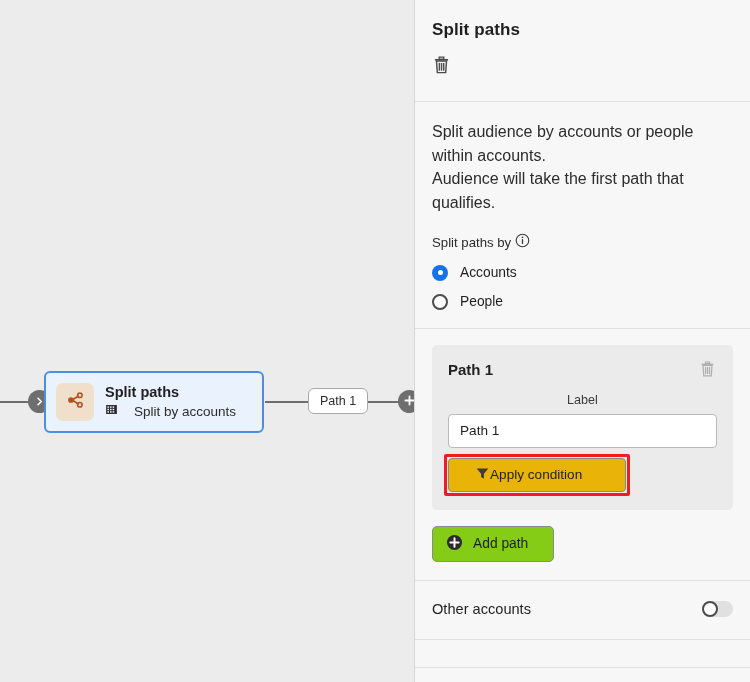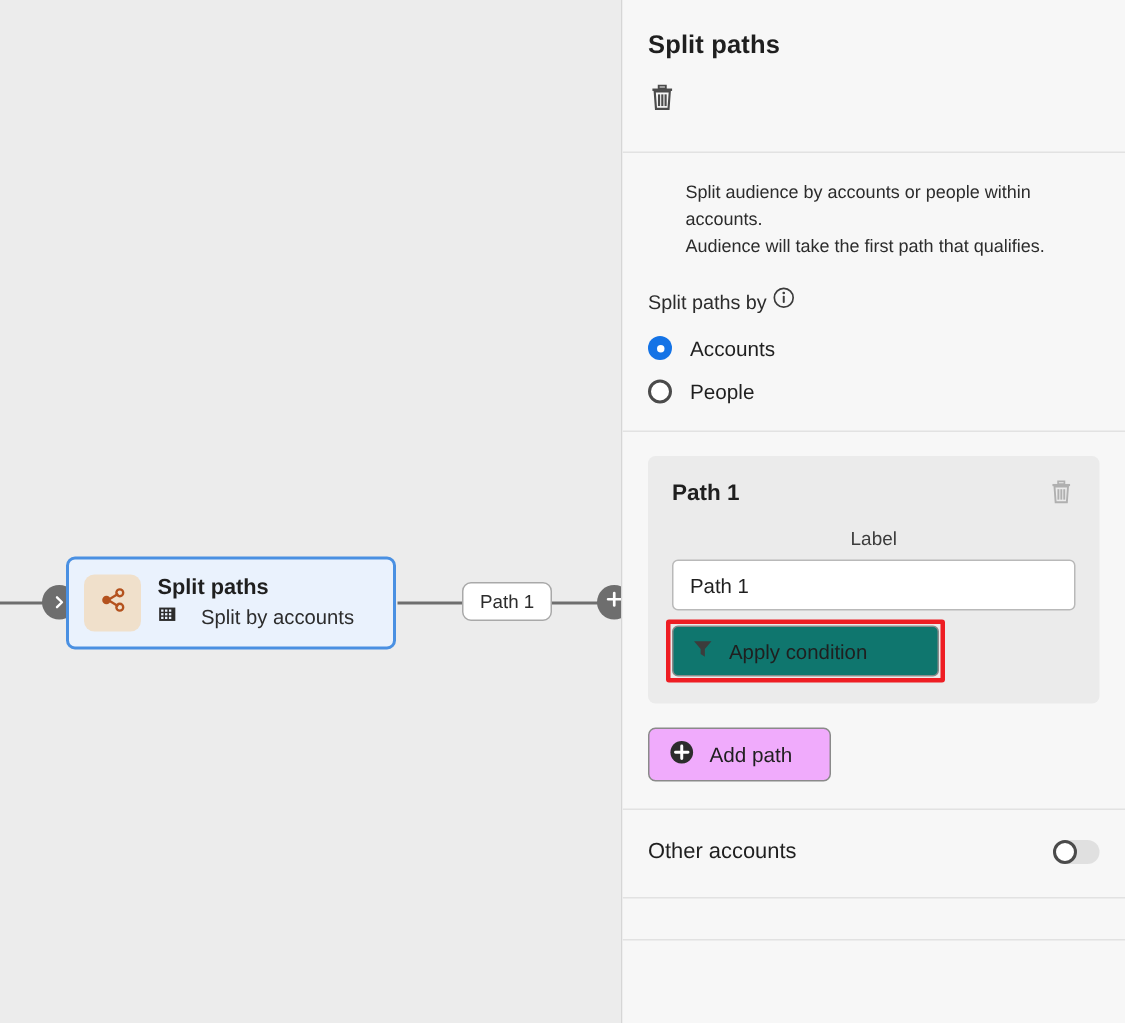--- a/index.html
+++ b/index.html
@@ -158,24 +158,23 @@
     display: flex;
     align-items: center;
     justify-content: flex-start;
     cursor: pointer;
   }
 
   #section-describe {
     padding: 18px 17px 18px 17px;
   }
   .describe-text {
-    font-size: 12px;
+    font-size: 16px;
     color: #2c2c2c;
     line-height: 1.48;
-    margin-left: 25px;
   }
   #split-by-row {
     margin-top: 18px;
     display: flex;
     align-items: center;
     gap: 4px;
   }
   .field-label {
     font-size: 13.2px;
     color: #2c2c2c;
@@ -277,38 +276,37 @@
     bottom: -4px;
     border: 3px solid #ee1d23;
     border-radius: 2px;
     pointer-events: none;
   }
   #apply-condition-button {
     position: relative;
     width: 100%;
     height: 34px;
     box-sizing: border-box;
-    background: #0f766e;
+    background: #eab308;
     border: 1px solid #8a8a8a;
     border-radius: 4px;
     display: flex;
     align-items: center;
-    gap: 10px;
-    padding: 0 12px;
+    padding: 0 26px;
     font-size: 13.6px;
     color: #1f1f1f;
     cursor: pointer;
     font-family: "Liberation Sans", sans-serif;
   }
   #add-path-button {
     margin-top: 16px;
     height: 36px;
     width: 122px;
     box-sizing: border-box;
-    background: #f0abfc;
+    background: #84cc16;
     border: 1px solid #8a8a8a;
     border-radius: 5px;
     display: flex;
     align-items: center;
     gap: 10px;
     padding: 0 13px;
     font-size: 13.8px;
     color: #1f1f1f;
     cursor: pointer;
     font-family: "Liberation Sans", sans-serif;

